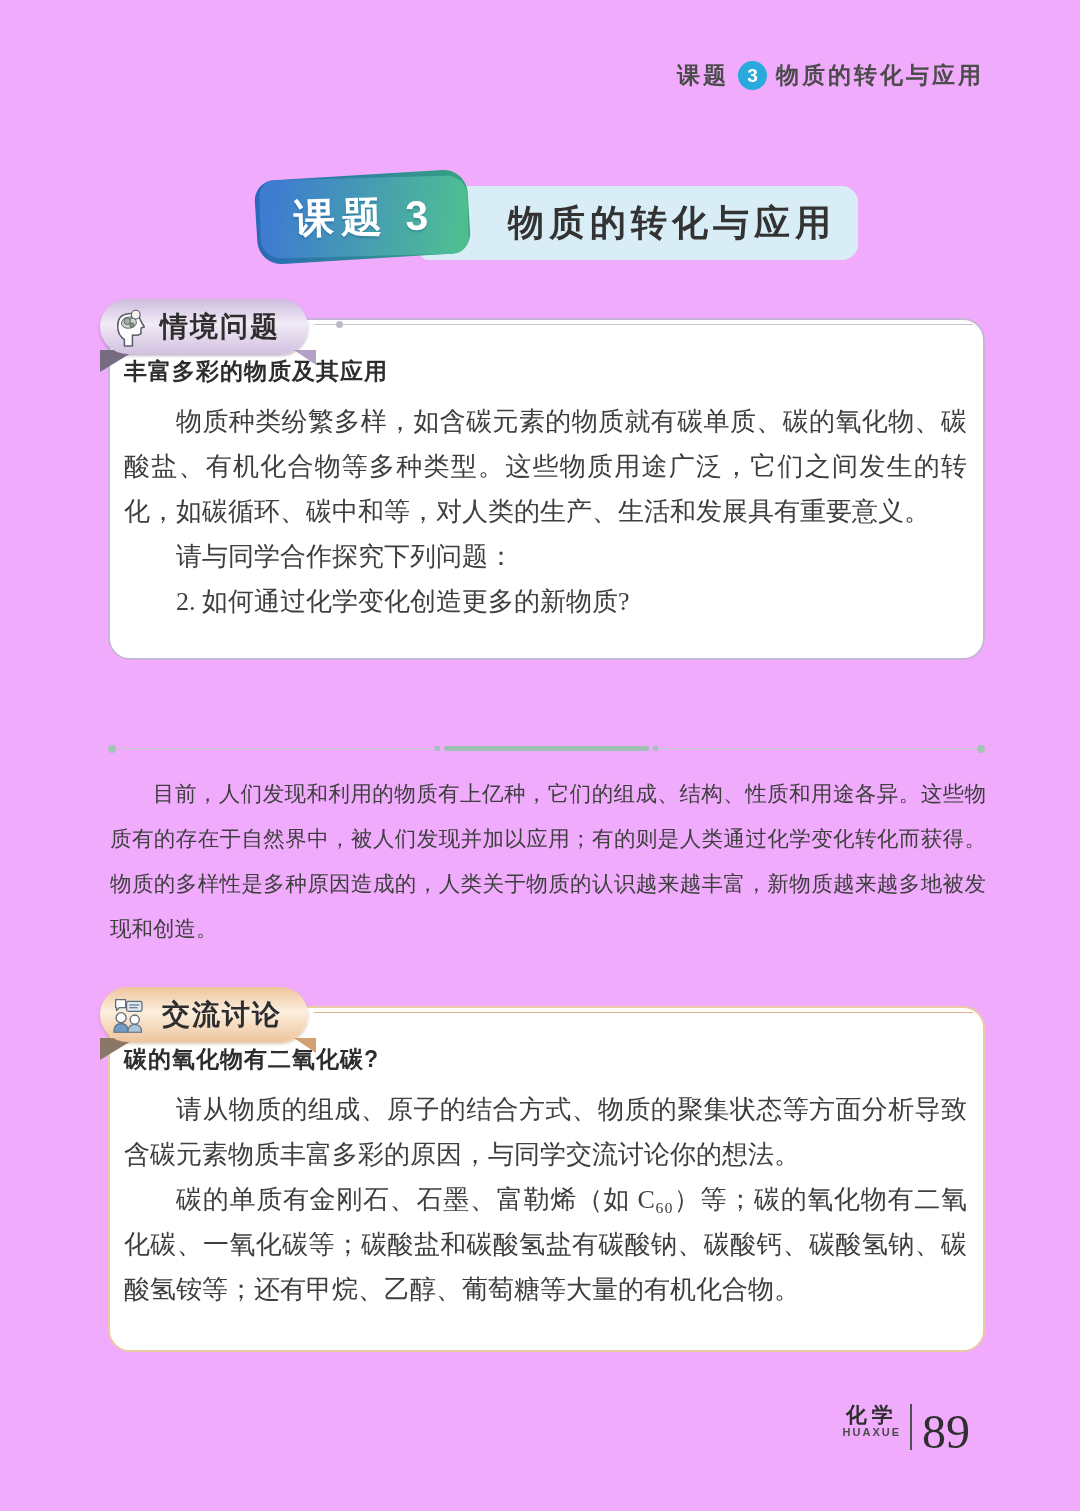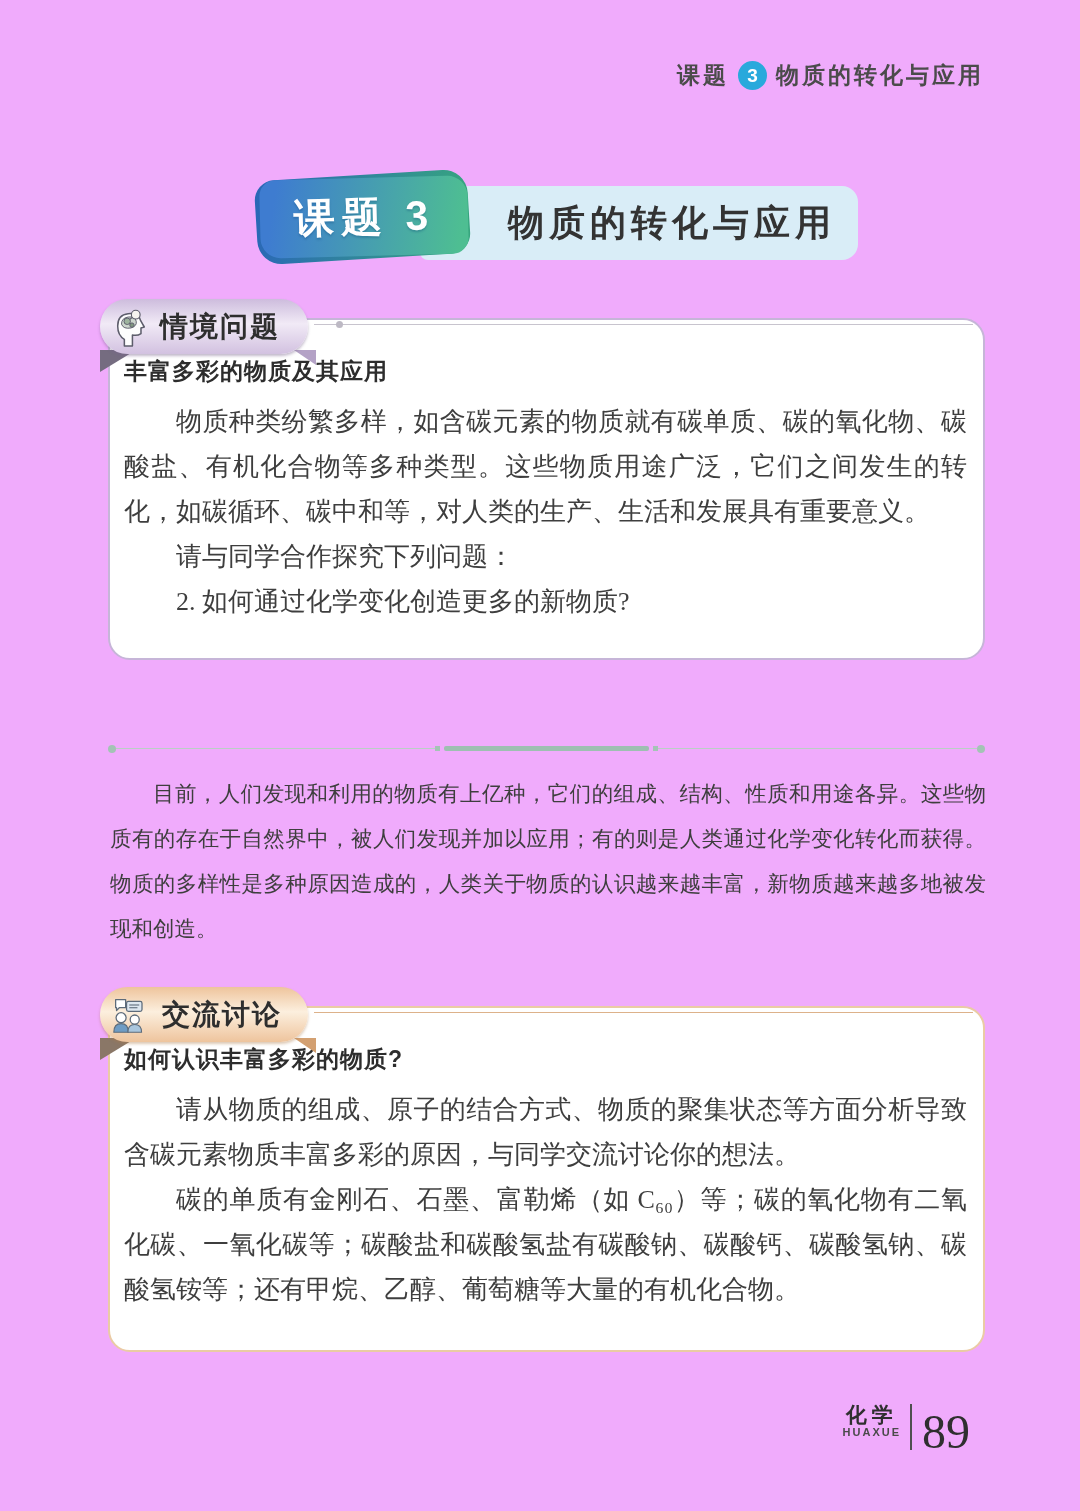--- a/index.html
+++ b/index.html
@@ -191,21 +191,21 @@
           <line x1="19" y1="12" x2="28" y2="12" stroke="#5d6b7a" stroke-width="1.2"></line>
           <circle cx="10" cy="23" r="5.5" fill="#ffffff" stroke="#5d6b7a" stroke-width="1.4"></circle>
           <path d="M2 39 Q2 29.5 10 29.5 Q18 29.5 18 39 Z" fill="#6f9cc4" stroke="#5d6b7a" stroke-width="1.2"></path>
           <circle cx="25" cy="25" r="5" fill="#ffffff" stroke="#5d6b7a" stroke-width="1.4"></circle>
           <path d="M17.5 39 Q17.5 30.5 25 30.5 Q32.5 30.5 32.5 39 Z" fill="#a9c6de" stroke="#5d6b7a" stroke-width="1.2"></path>
         </svg>
       </span>
       <span>交流讨论</span>
     </div>
     <div class="callout-body">
-      <div class="callout-title">如何认识丰富多彩的物质?</div>
+      <div class="callout-title">碳的氧化物有二氧化碳?</div>
       <p>请从物质的组成、原子的结合方式、物质的聚集状态等方面分析导致含碳元素物质丰富多彩的原因，与同学交流讨论你的想法。</p>
       <p>碳的单质有金刚石、石墨、富勒烯（如 C₆₀）等；碳的氧化物有二氧化碳、一氧化碳等；碳酸盐和碳酸氢盐有碳酸钠、碳酸钙、碳酸氢钠、碳酸氢铵等；还有甲烷、乙醇、葡萄糖等大量的有机化合物。</p>
     </div>
   </div>
 
 
   <div class="page-footer">
     <div class="footer-subject">
       <div class="cn">化学</div>
       <div class="py">HUAXUE</div>

